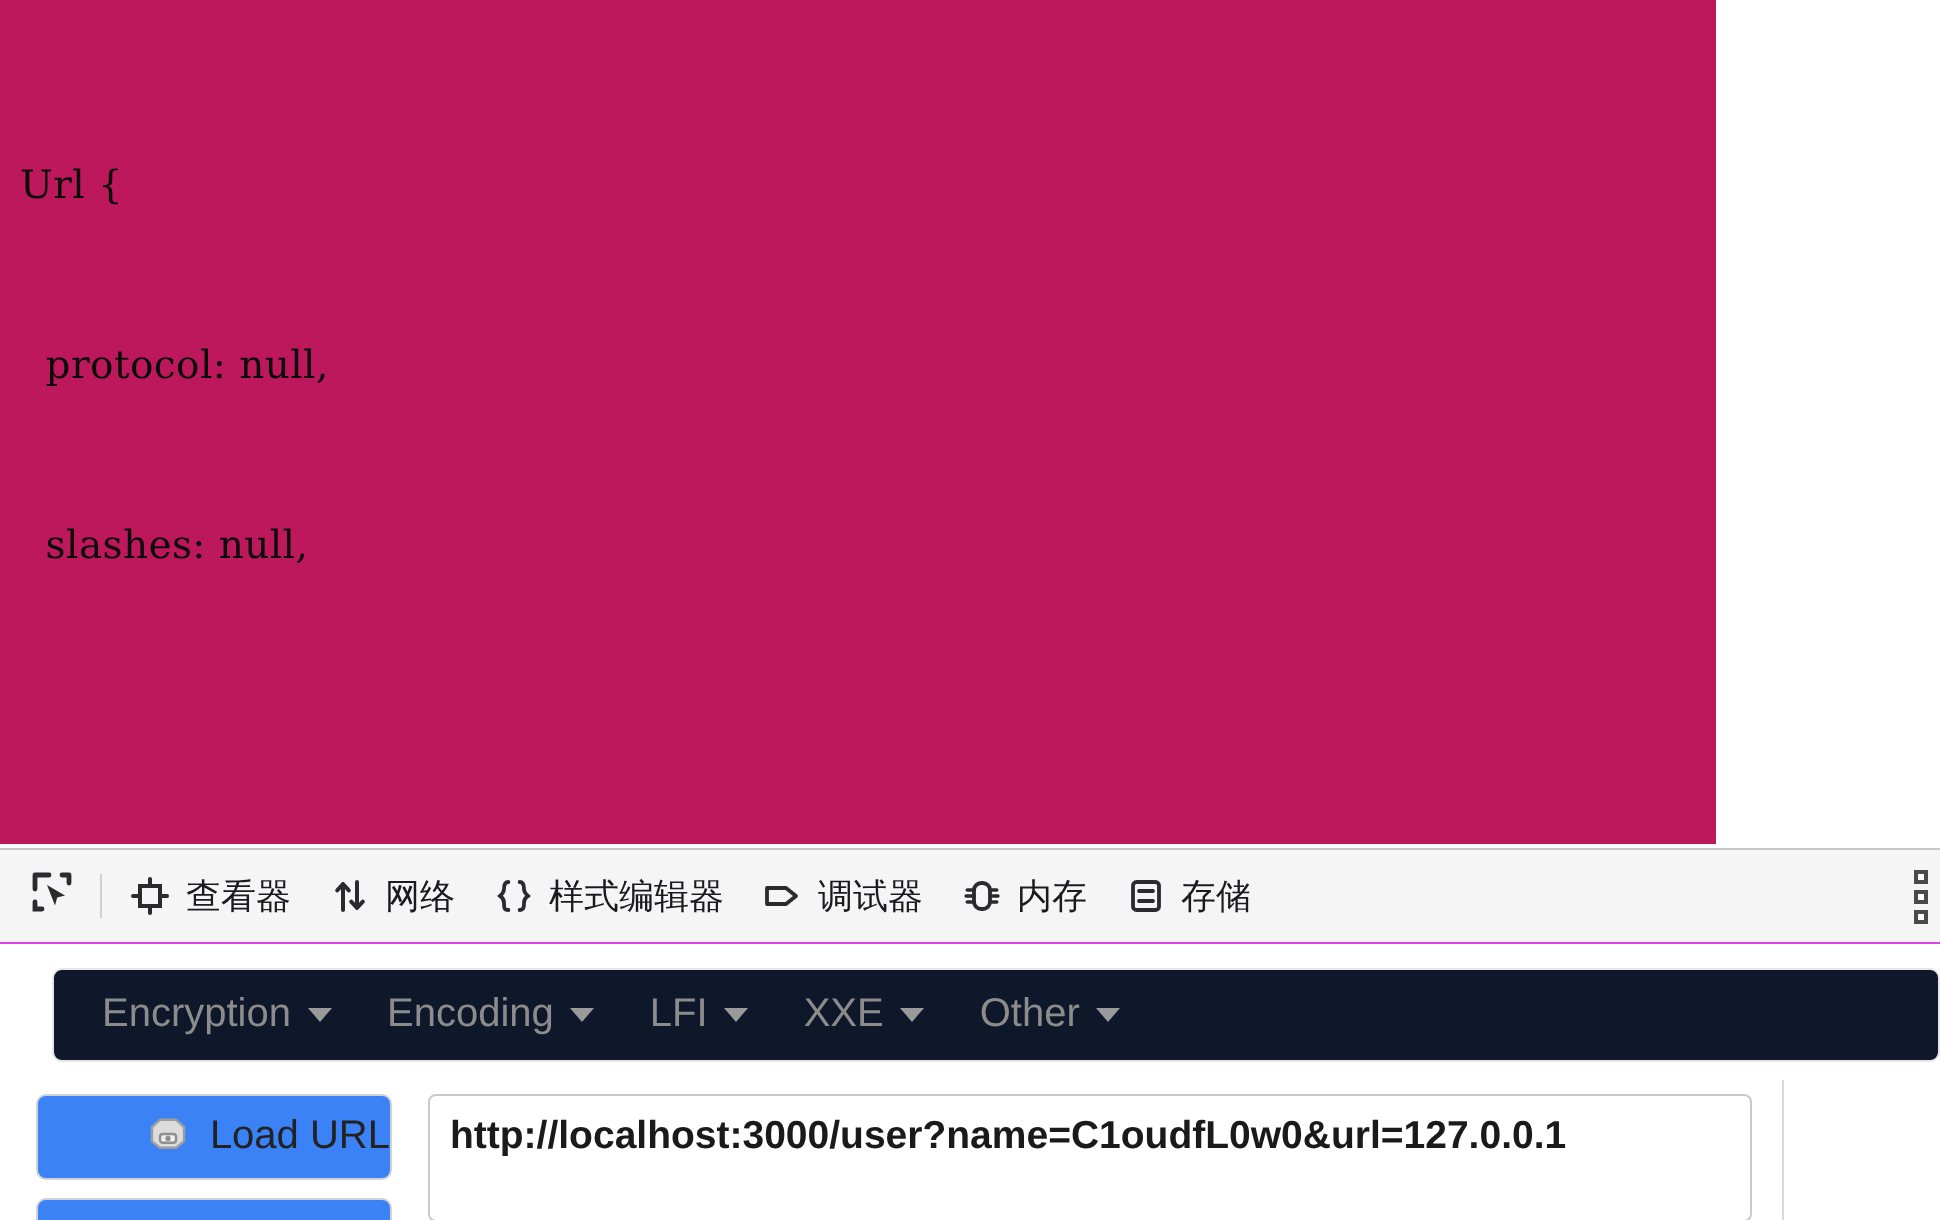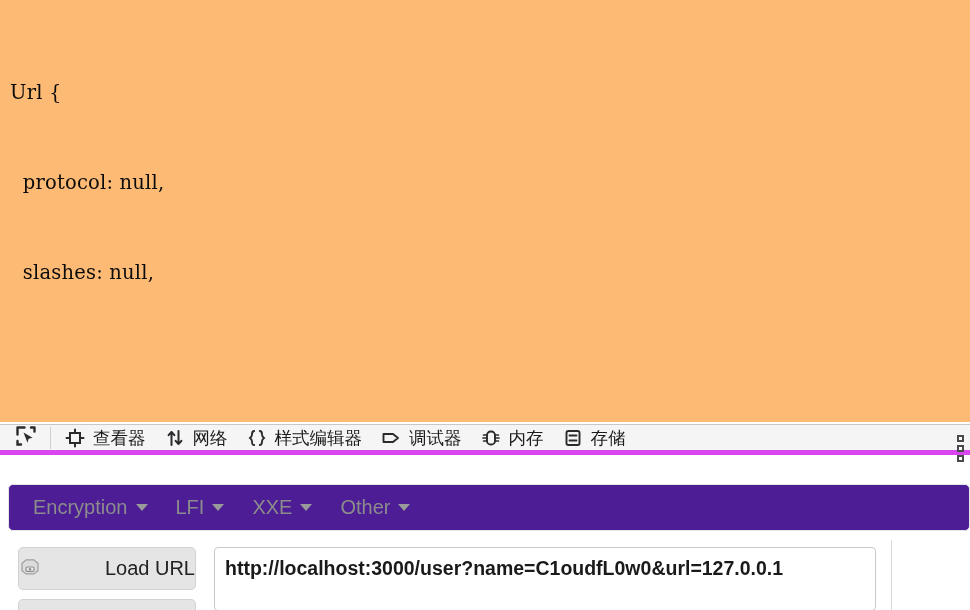--- a/index.html
+++ b/index.html
@@ -7,39 +7,39 @@
     margin: 0; padding: 0;
     width: 970px; height: 610px;
     background: #ffffff;
     font-family: "Liberation Sans", sans-serif;
     overflow: hidden;
   }
   #app { position: relative; width: 970px; height: 610px; background: #fff; }
 
   
   .page-output {
-    position: absolute; left: 0; top: 0; width: 970px; height: 422px;
-    background: #fdba74;
+    position: absolute; left: 0; top: 0; width: 858px; height: 422px;
+    background: #be185d;
     font-family: "DejaVu Serif", "Liberation Serif", serif;
     font-size: 19.5px;
     color: #0b0b0b;
     padding: 18px 0 0 10px;
     overflow: hidden;
     white-space: pre;
     line-height: 30px;
     letter-spacing: 0.2px;
   }
   .out-line { white-space: pre; height: 30px; }
 
   
   .devtools-toolbar {
-    position: absolute; left: 0; top: 424px; width: 970px; height: 31px;
+    position: absolute; left: 0; top: 424px; width: 970px; height: 48px;
     background: #f5f5f6;
     border-top: 1px solid #c8c8c9;
-    border-bottom: 5px solid #d946ef;
+    border-bottom: 1px solid #d946ef;
     display: flex; align-items: center;
     padding: 0 2px 0 6px;
   }
   .dt-picker {
     width: 40px; height: 46px;
     display: flex; align-items: center; justify-content: center;
     cursor: pointer;
   }
   .dt-sep { width: 1px; height: 22px; background: #cfcfd0; margin: 0 4px; }
   .dt-tab {
@@ -57,22 +57,22 @@
   }
   .dot-sq { width: 7px; height: 7px; border: 2px solid #4a4a4d; background: #fff; }
 
   
   .hackbar {
     position: absolute; left: 0; top: 473px; width: 970px; height: 137px;
     background: #ffffff;
     padding: 0;
   }
   .hb-menubar {
-    position: absolute; left: 8px; top: 11px; right: 0px; height: 47px;
-    background: #4c1d95;
+    position: absolute; left: 26px; top: 11px; right: 0px; height: 47px;
+    background: #0f172a;
     border: 1px solid #e6e6e6;
     border-radius: 5px;
     display: flex; align-items: center;
     padding-left: 12px;
     gap: 4px;
   }
   .hb-menu {
     display: flex; align-items: center; gap: 8px;
     padding: 5px 12px; cursor: pointer;
     color: #8c8c8c; font-size: 20px;
@@ -89,24 +89,24 @@
   .hb-body {
     position: absolute; left: 0; top: 67px; width: 970px; height: 70px;
     display: flex; align-items: flex-start;
   }
   .hb-leftcol {
     width: 214px; padding-left: 18px; padding-top: 7px;
     display: flex; flex-direction: column; gap: 9px;
   }
   .hb-btn {
     width: 178px; height: 43px;
-    background: #e5e5e5;
+    background: #3b82f6;
     border: 1px solid #d2d2d2;
     border-radius: 5px;
-    display: flex; align-items: center; justify-content: space-between; gap: 10px;
+    display: flex; align-items: center; justify-content: flex-end; gap: 10px;
     cursor: pointer;
     color: #222;
     font-size: 20px;
   }
   .hb-btn-label { font-family: "Liberation Sans", sans-serif; font-size: 20px; }
   .hb-url-wrap { flex: 1; padding-top: 7px; padding-right: 94px; }
   .hb-url {
     width: 100%; height: 64px;
     border: 1px solid #c9c9c9;
     border-radius: 4px;
@@ -229,20 +229,24 @@
   </div>
 
   <div class="hackbar">
 
     <div class="hb-menubar">
       <div class="hb-menu">
         <span>Encryption</span>
         <span class="hb-caret"></span>
       </div>
       <div class="hb-menu">
+        <span>Encoding</span>
+        <span class="hb-caret"></span>
+      </div>
+      <div class="hb-menu">
         <span>LFI</span>
         <span class="hb-caret"></span>
       </div>
       <div class="hb-menu">
         <span>XXE</span>
         <span class="hb-caret"></span>
       </div>
       <div class="hb-menu">
         <span>Other</span>
         <span class="hb-caret"></span>

